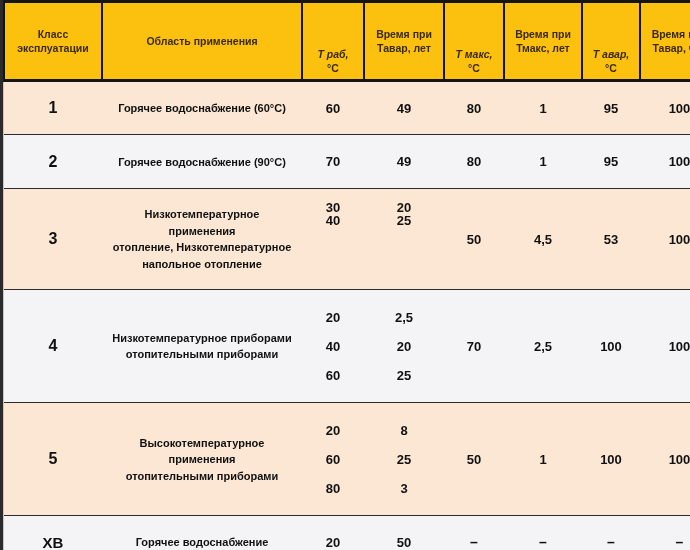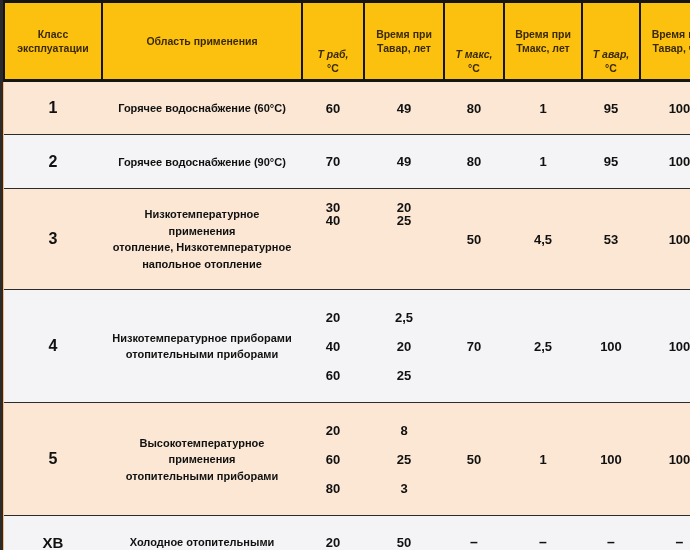--- a/index.html
+++ b/index.html
@@ -260,21 +260,21 @@
         </td>
         <td class="num">50</td>
         <td class="num">1</td>
         <td class="num">100</td>
         <td class="num">100</td>
       </tr>
 
       <tr class="lilac r6">
         <td class="cls small">ХВ</td>
         <td class="area">
-          <span>Холодное отопительными</span>
+          <span>Горячее водоснабжение</span>
         </td>
         <td class="num">20</td>
         <td class="num">50</td>
         <td class="num dash">–</td>
         <td class="num dash">–</td>
         <td class="num dash">–</td>
         <td class="num dash">–</td>
       </tr>
 
     </tbody>

